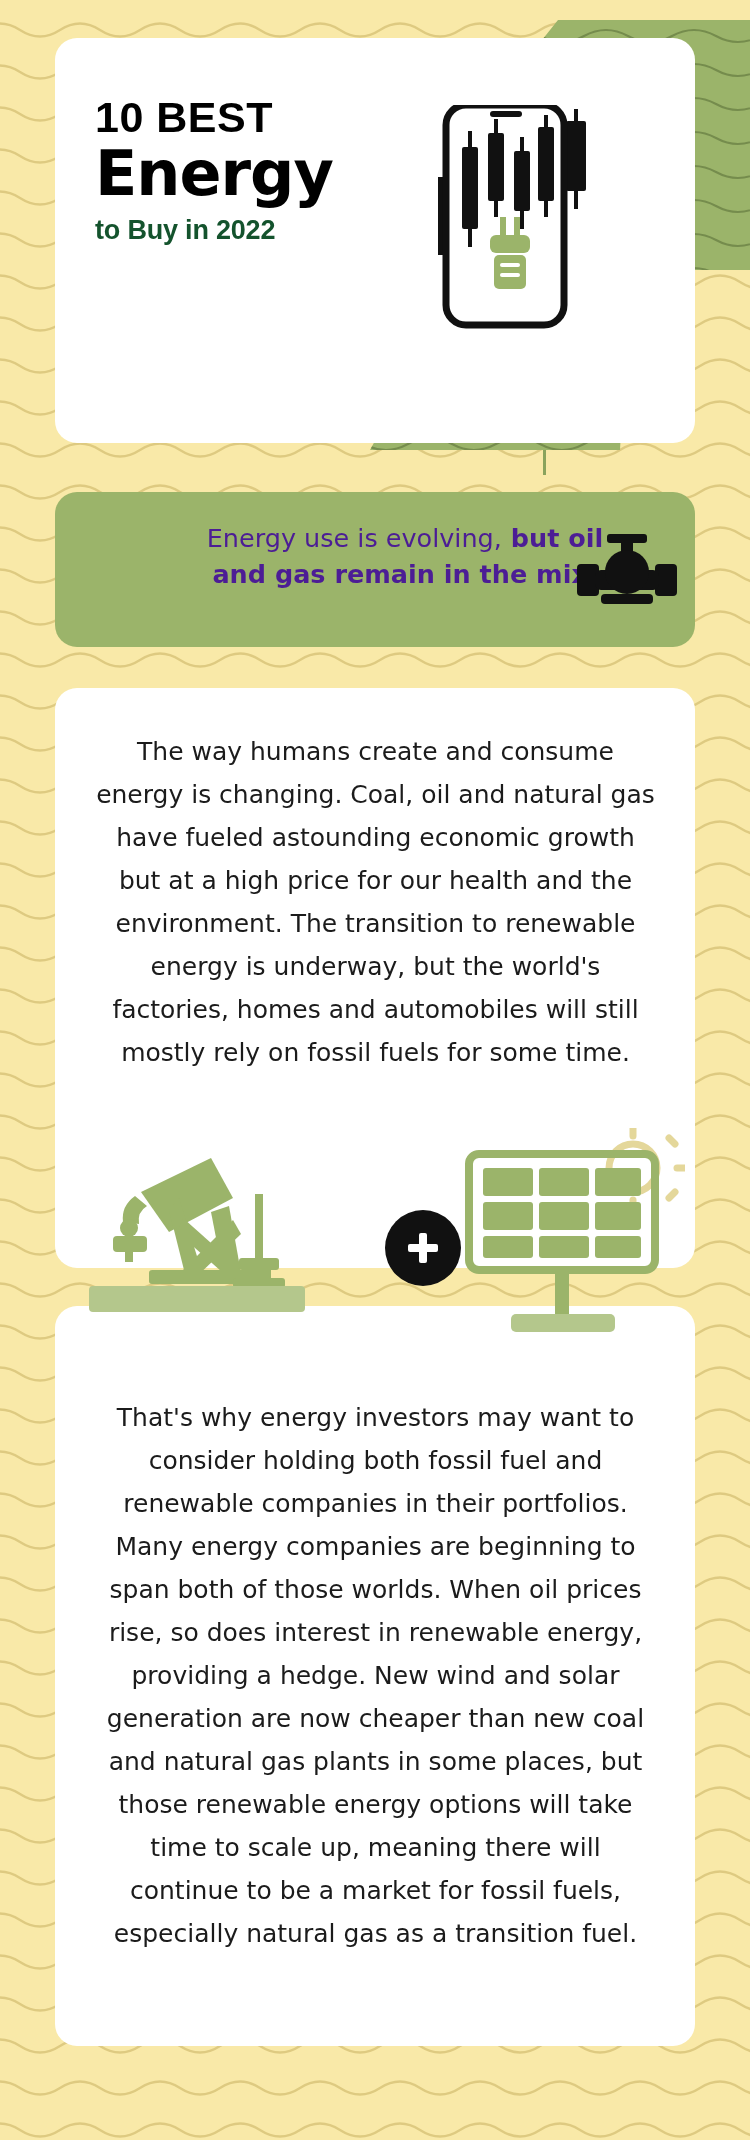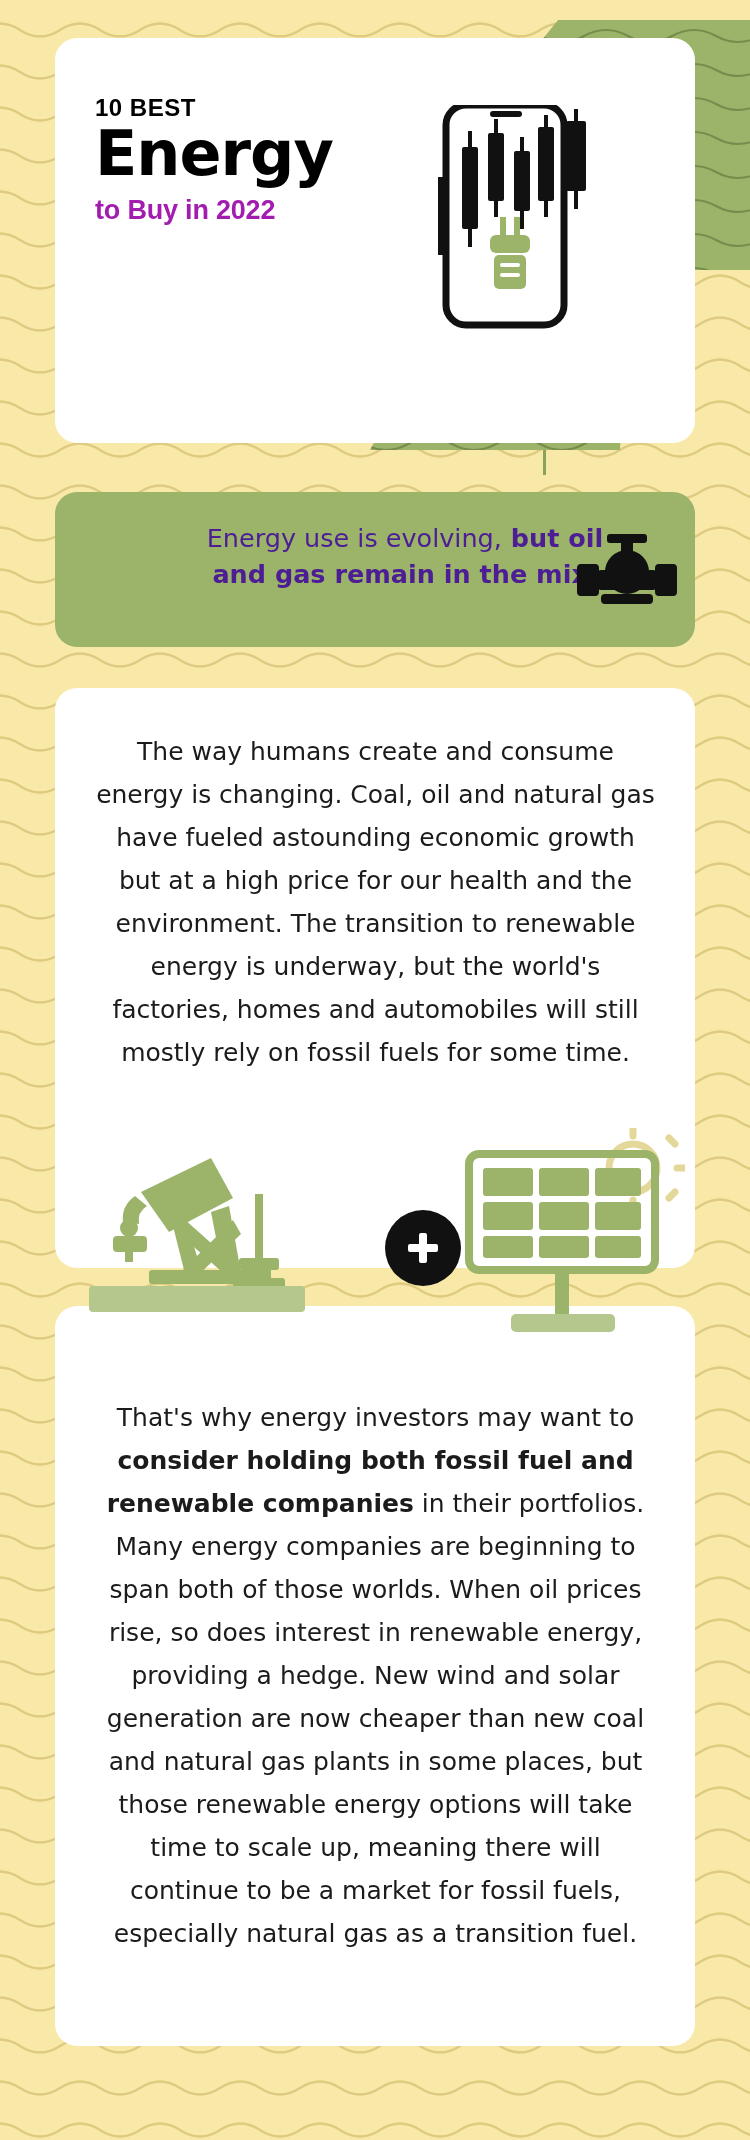--- a/index.html
+++ b/index.html
@@ -54,40 +54,40 @@
     overflow: visible;
   }
 
   #hero-text {
     position: absolute;
     left: 95px;
     top: 95px;
     z-index: 5;
   }
   .t-kicker {
-    font-size: 24px;
+    font-size: 43px;
     font-weight: 700;
     letter-spacing: 0.5px;
     color: #000;
     line-height: 1.05;
     font-family: "Liberation Sans", sans-serif;
   }
   .t-main {
     font-size: 62px;
     font-weight: 700;
     color: #000;
     line-height: 0.98;
     letter-spacing: -1px;
     margin-top: 4px;
     font-family: "DejaVu Sans", sans-serif;
   }
   .t-sub {
     font-size: 27px;
     font-weight: 700;
-    color: #a21caf;
+    color: #14532d;
     margin-top: 10px;
     letter-spacing: -0.2px;
   }
 
   #phone-wrap {
     position: absolute;
     left: 438px;
     top: 105px;
     width: 150px;
     height: 235px;
@@ -155,21 +155,21 @@
   .body-text {
     position: absolute;
     left: 38px;
     top: 42px;
     width: 565px;
     font-size: 25px;
     line-height: 1.72;
     color: #1b1b1b;
     font-family: "DejaVu Sans", sans-serif;
   }
-  .body-text b { font-weight: 700; }
+  .body-text b { font-weight: 400; }
 
   
   #illus {
     position: absolute;
     left: 55px;
     top: 1120px;
     width: 640px;
     height: 230px;
     z-index: 5;
   }

